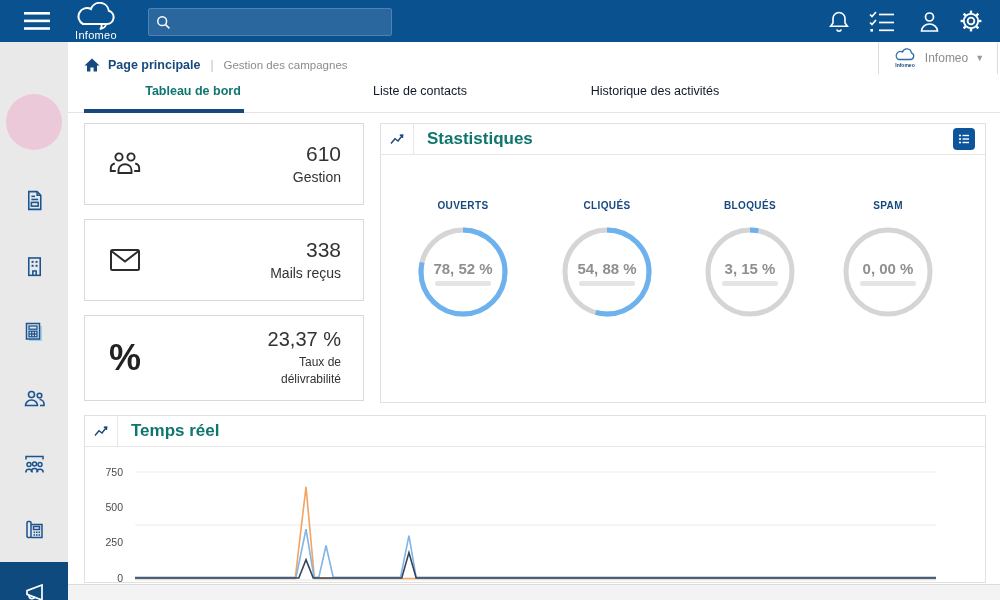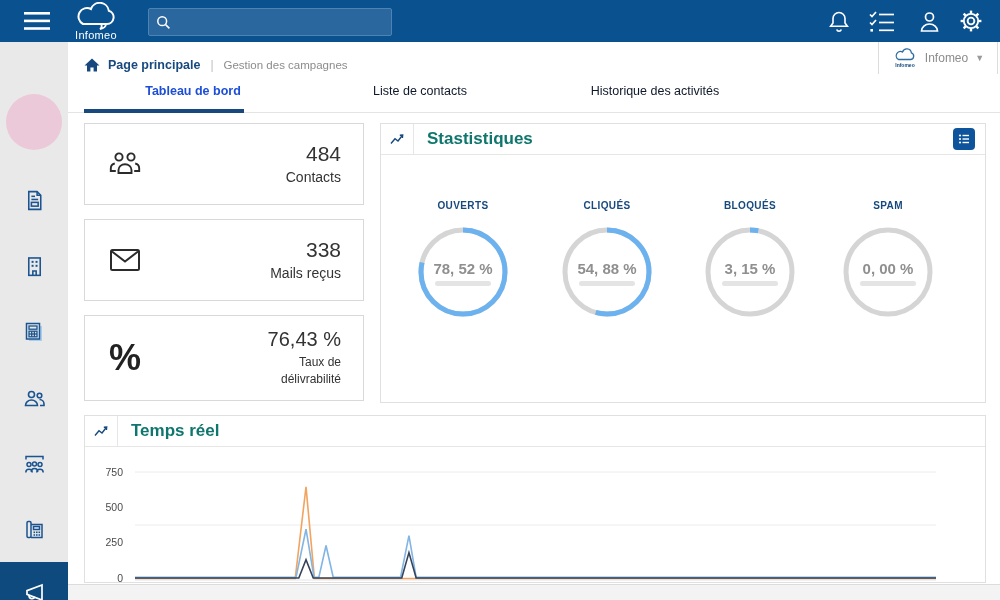--- a/index.html
+++ b/index.html
@@ -22,21 +22,21 @@
   .bc-account-name{color:#8c8c8c;font-size:12px;}
   .bc-caret{color:#9a9a9a;font-size:9px;}
   
   .sidebar{left:0;top:42px;width:68px;height:558px;background:#e9e9e9;}
   .avatar{left:6px;top:52px;width:56px;height:56px;border-radius:50%;}
   .side-item{left:14px;width:40px;height:40px;display:flex;align-items:center;justify-content:center;cursor:pointer;}
   .side-active{left:0;top:520px;width:68px;height:63px;background:#0e4a7d;display:flex;align-items:center;justify-content:center;cursor:pointer;}
   
   .main-bg{left:68px;top:75px;width:932px;height:509px;background:#fff;}
   .tab{position:absolute;top:84px;font-size:12.5px;color:#0f172a;cursor:pointer;white-space:nowrap;transform:translateX(-50%);}
-  .tab.active{color:#1d4ed8;font-weight:bold;}
+  .tab.active{color:#0f766e;font-weight:bold;}
   .tab-underline{left:84px;top:109px;width:160px;height:4px;background:#17497e;}
   .tab-line{left:68px;top:112px;width:932px;height:1px;background:#e4e4e4;}
   
   .card{background:#fff;border:1px solid #d9d9d9;box-sizing:border-box;display:flex;align-items:center;}
   .card-icon{width:80px;display:flex;align-items:center;justify-content:center;}
   .card-text{flex:1;text-align:right;padding-right:22px;color:#333;}
   .card-value{font-size:21px;color:#333;}
   .card-label{font-size:14px;color:#333;margin-top:3px;line-height:17px;}
   
   .panel{background:#fff;border:1px solid #e0e0e0;box-sizing:border-box;}
@@ -272,42 +272,42 @@
     <div class="card-icon">
       <svg width="34" height="30" viewBox="0 0 34 30" fill="none" stroke="#2b2b2b" stroke-width="1.9">
         <circle cx="11" cy="8" r="3.6"></circle>
         <circle cx="23" cy="8" r="3.6"></circle>
         <path d="M10.5 24 v-3 a6.5 5.8 0 0 1 13 0 v3 z"></path>
         <path d="M6.8 14.5 a5 5 0 0 0 -4 4.9 V22 h5"></path>
         <path d="M27.2 14.5 a5 5 0 0 1 4 4.9 V22 h-5"></path>
       </svg>
     </div>
     <div class="card-text">
-      <div class="card-value">484</div>
-      <div class="card-label">Contacts</div>
+      <div class="card-value">610</div>
+      <div class="card-label">Gestion</div>
     </div>
   </div>
 
   <div class="abs card" style="left:84px;top:219px;width:280px;height:82px;">
     <div class="card-icon">
       <svg width="34" height="26" viewBox="0 0 34 26" fill="none" stroke="#2b2b2b" stroke-width="2">
         <rect x="3" y="3" width="28" height="20" rx="1.5"></rect>
         <path d="M4 4.5 L17 14.5 L30 4.5"></path>
       </svg>
     </div>
     <div class="card-text">
       <div class="card-value">338</div>
       <div class="card-label">Mails reçus</div>
     </div>
   </div>
 
   <div class="abs card" style="left:84px;top:315px;width:280px;height:86px;">
     <div class="card-icon" style="font-size:36px;font-weight:bold;color:#222;font-family:'Liberation Sans',sans-serif;">%</div>
     <div class="card-text">
-      <div class="card-value" style="font-size:20px;">76,43 %</div>
+      <div class="card-value" style="font-size:20px;">23,37 %</div>
       <div class="card-label" style="font-size:12px;">
         <div>Taux de</div>
         <div>délivrabilité</div>
       </div>
     </div>
   </div>
 
   <div class="abs panel" style="left:380px;top:123px;width:606px;height:280px;">
     <div class="panel-header">
       <div class="panel-header-icon">

